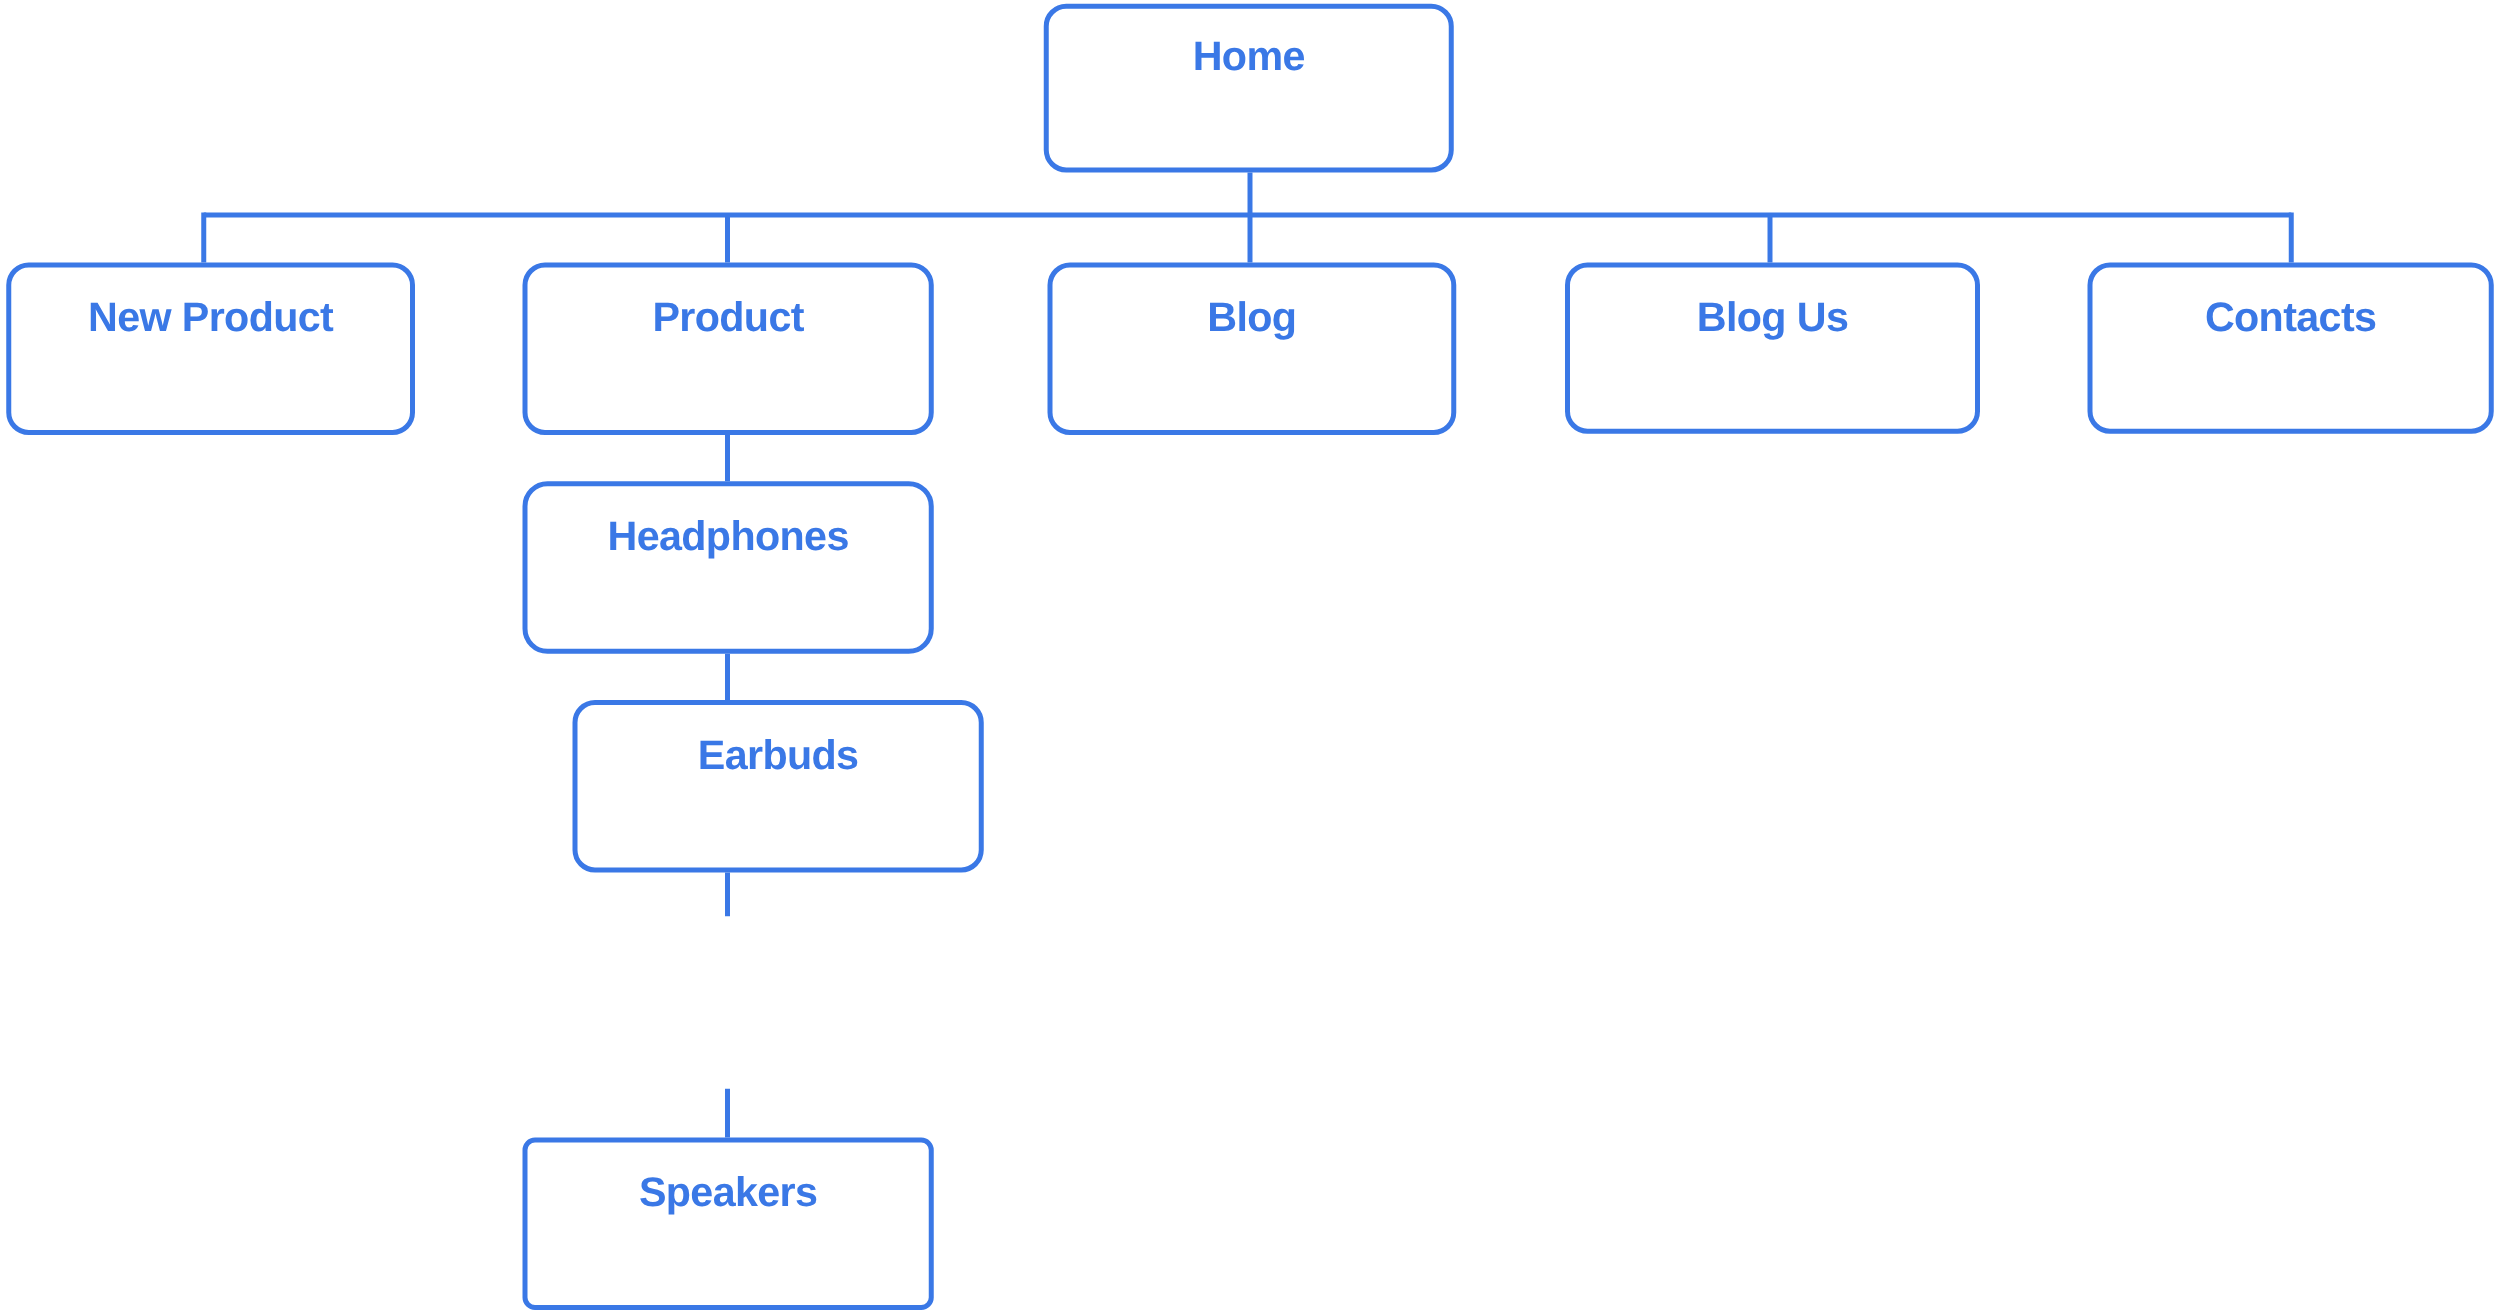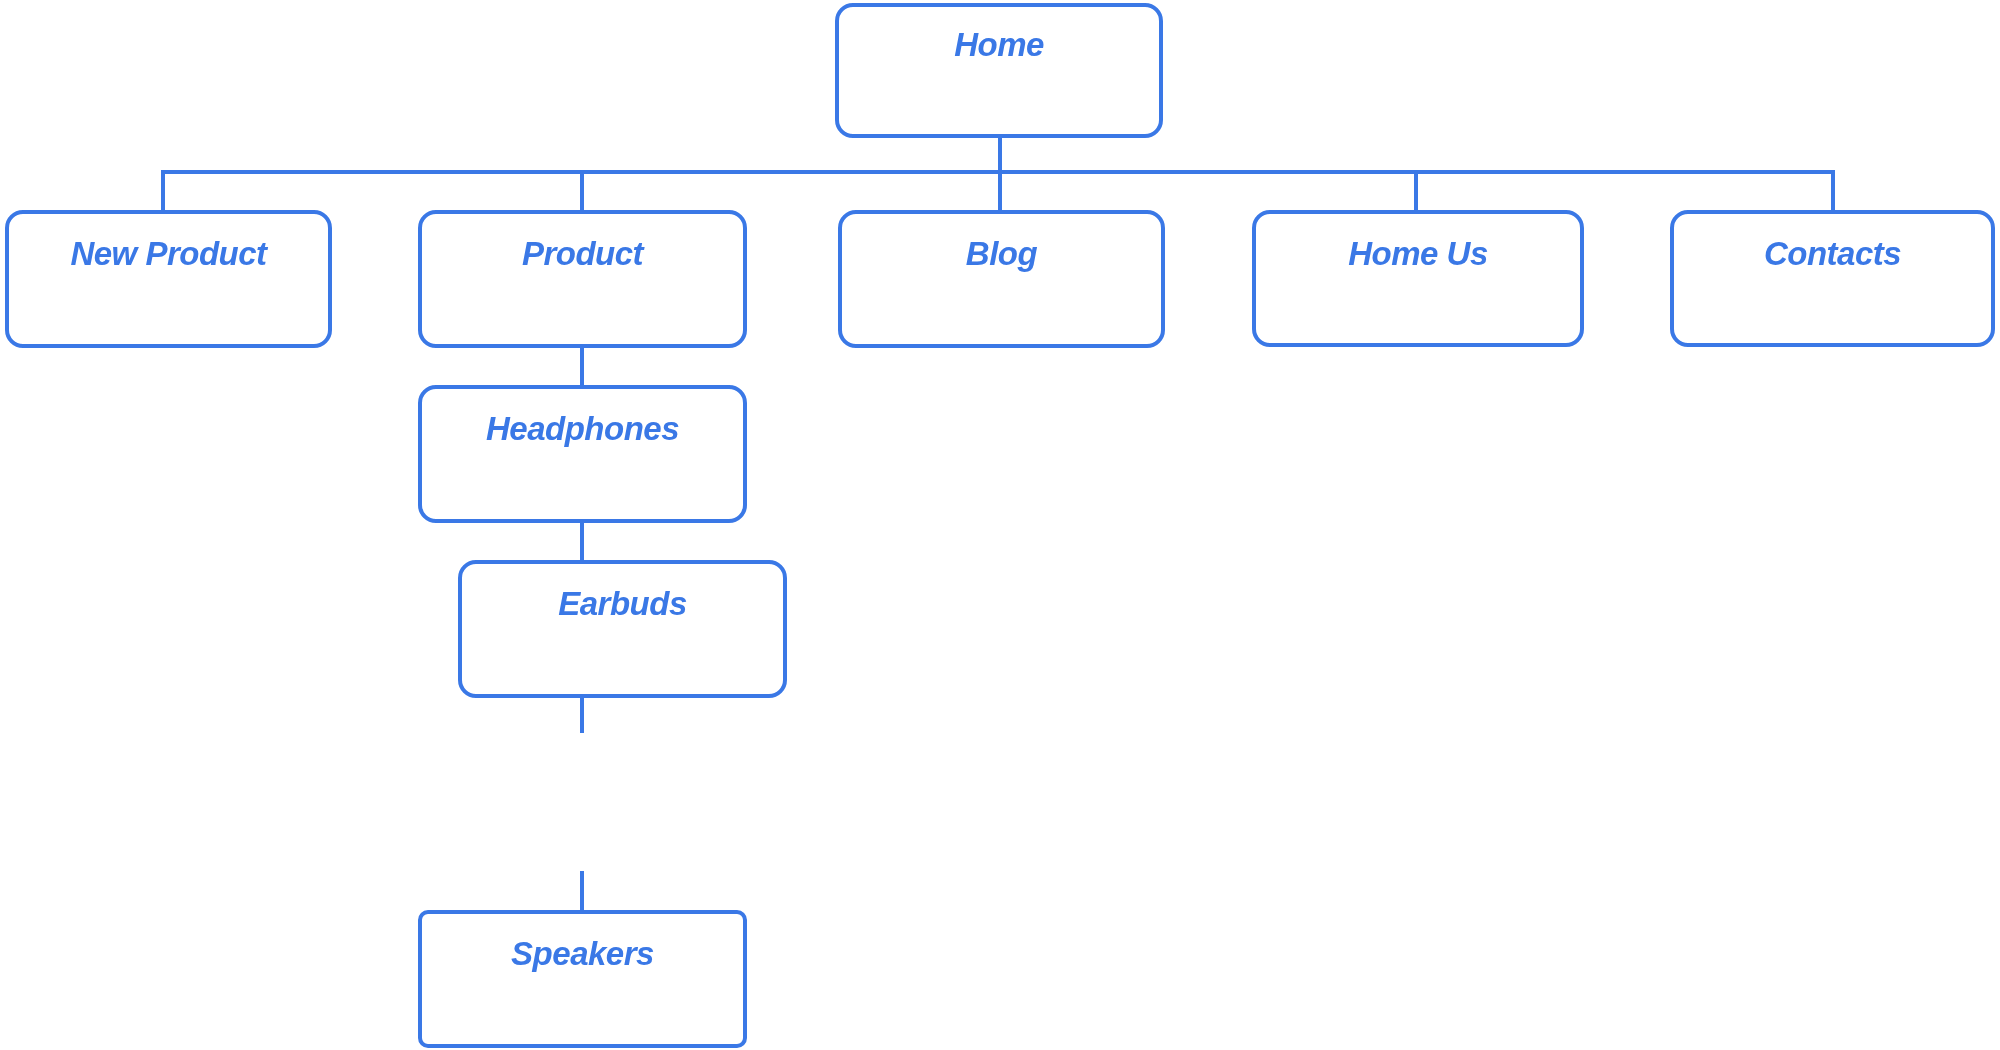--- a/index.html
+++ b/index.html
@@ -7,21 +7,20 @@
     --bg:#FFFFFF;
   }
   html,body{margin:0;padding:0;background:var(--bg);}
   .canvas{
     position:relative;
     width:2000px;
     height:1050px;
     background:var(--bg);
     overflow:hidden;
     font-family:"Liberation Sans","DejaVu Sans",sans-serif;
-    font-style:italic;
   }
   .connectors{
     position:absolute;
     left:0;top:0;
     width:2000px;height:1050px;
     z-index:1;
   }
   .node{
     position:absolute;
     box-sizing:border-box;
@@ -41,21 +40,21 @@
     line-height:1.1;
     white-space:nowrap;
   }
   
   #n-home        {left:835px;  top:3px;   width:328px; height:135px; padding-top:20px;}
   #n-new-release {left:5px;    top:210px; width:327px; height:138px;}
   #n-product     {left:418px;  top:210px; width:329px; height:138px;}
   #n-blog        {left:838px;  top:210px; width:327px; height:138px;}
   #n-about-us    {left:1252px; top:210px; width:332px; height:137px;}
   #n-contacts    {left:1670px; top:210px; width:325px; height:137px;}
-  #n-headphones  {left:418px;  top:385px; width:329px; height:138px;}
+  #n-headphones  {left:418px;  top:385px; width:329px; height:138px;border-radius:20px;}
   #n-earbuds     {left:418px;  top:560px; width:329px; height:138px;margin-left:40px;}
   #n-open-ear    {left:418px;  top:733px; width:329px; height:138px;}
   #n-speakers    {left:418px;  top:910px; width:329px; height:138px;border-radius:10px;}
 </style>
 </head>
 <body>
 
 <div class="canvas">
 
   <svg class="connectors" viewBox="0 0 2000 1050" xmlns="http://www.w3.org/2000/svg">
@@ -88,21 +87,21 @@
 
   <div class="node" id="n-blog">
     <span class="label">Blog</span>
   </div>
 
   <div class="node" id="n-product">
     <span class="label">Product</span>
   </div>
 
   <div class="node" id="n-about-us">
-    <span class="label">Home Us</span>
+    <span class="label">Blog Us</span>
   </div>
 
   <div class="node" id="n-contacts">
     <span class="label">Contacts</span>
   </div>
 
   <div class="node" id="n-headphones">
     <span class="label">Headphones</span>
   </div>
 

